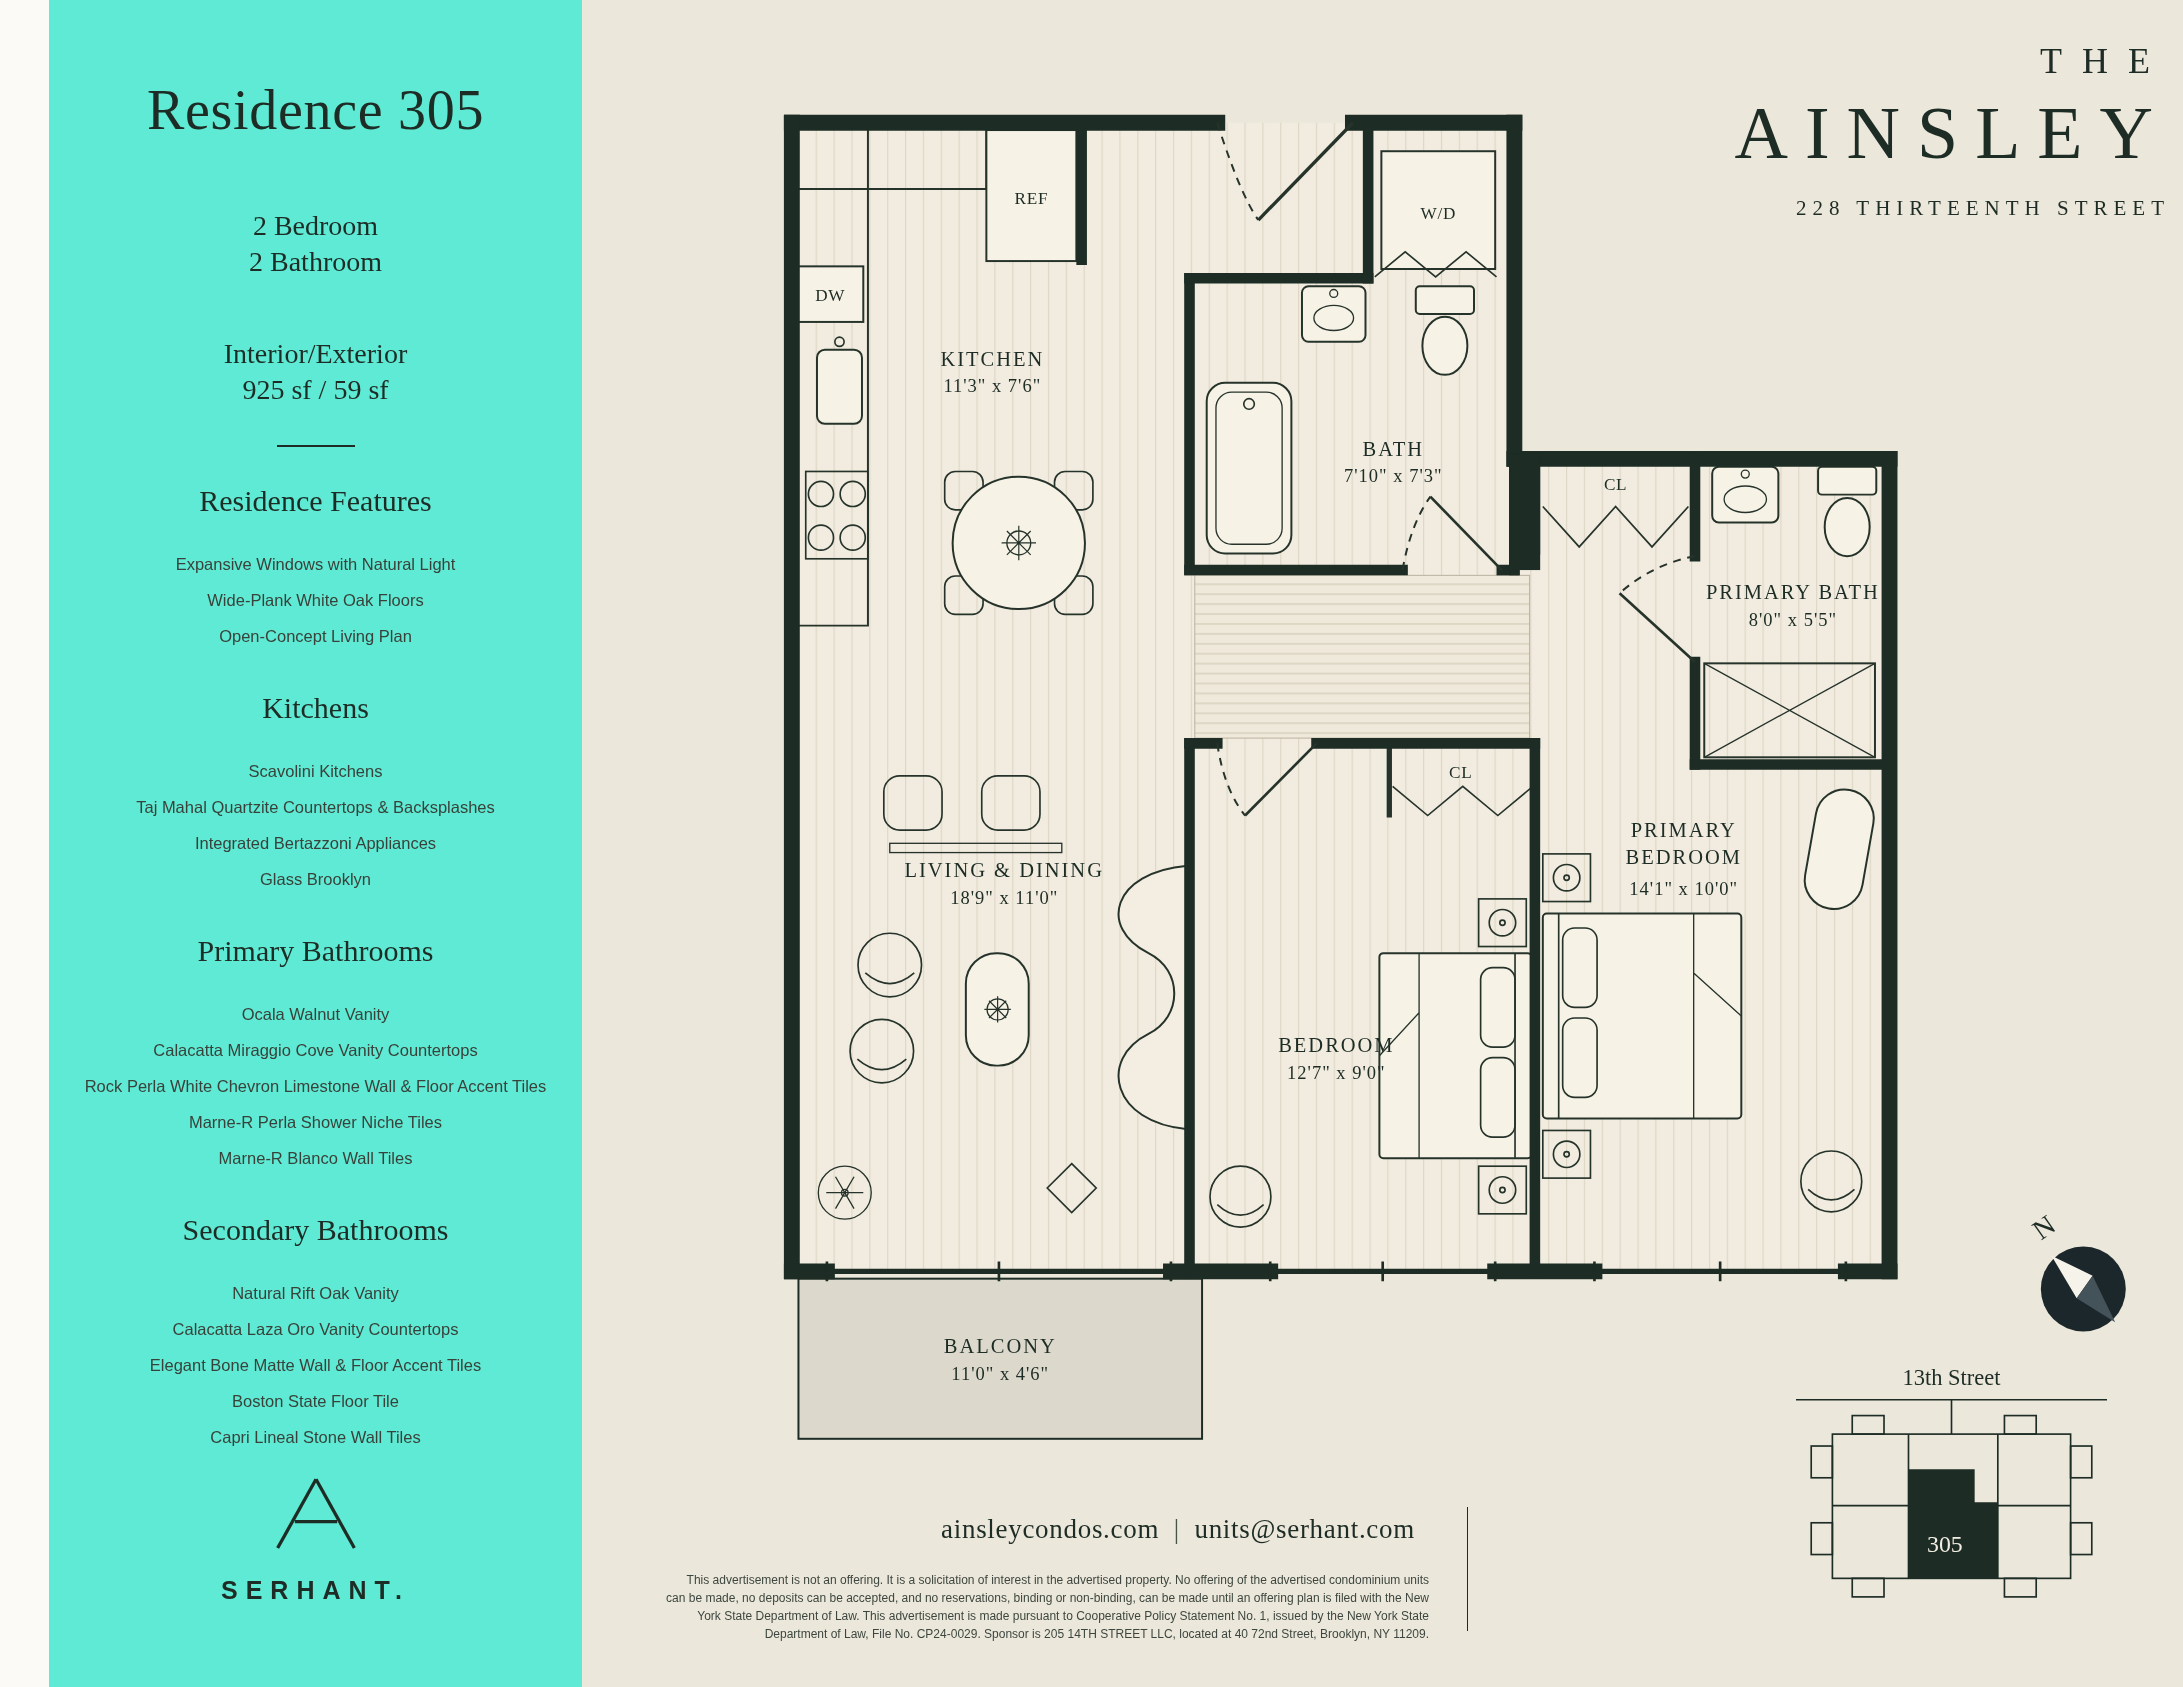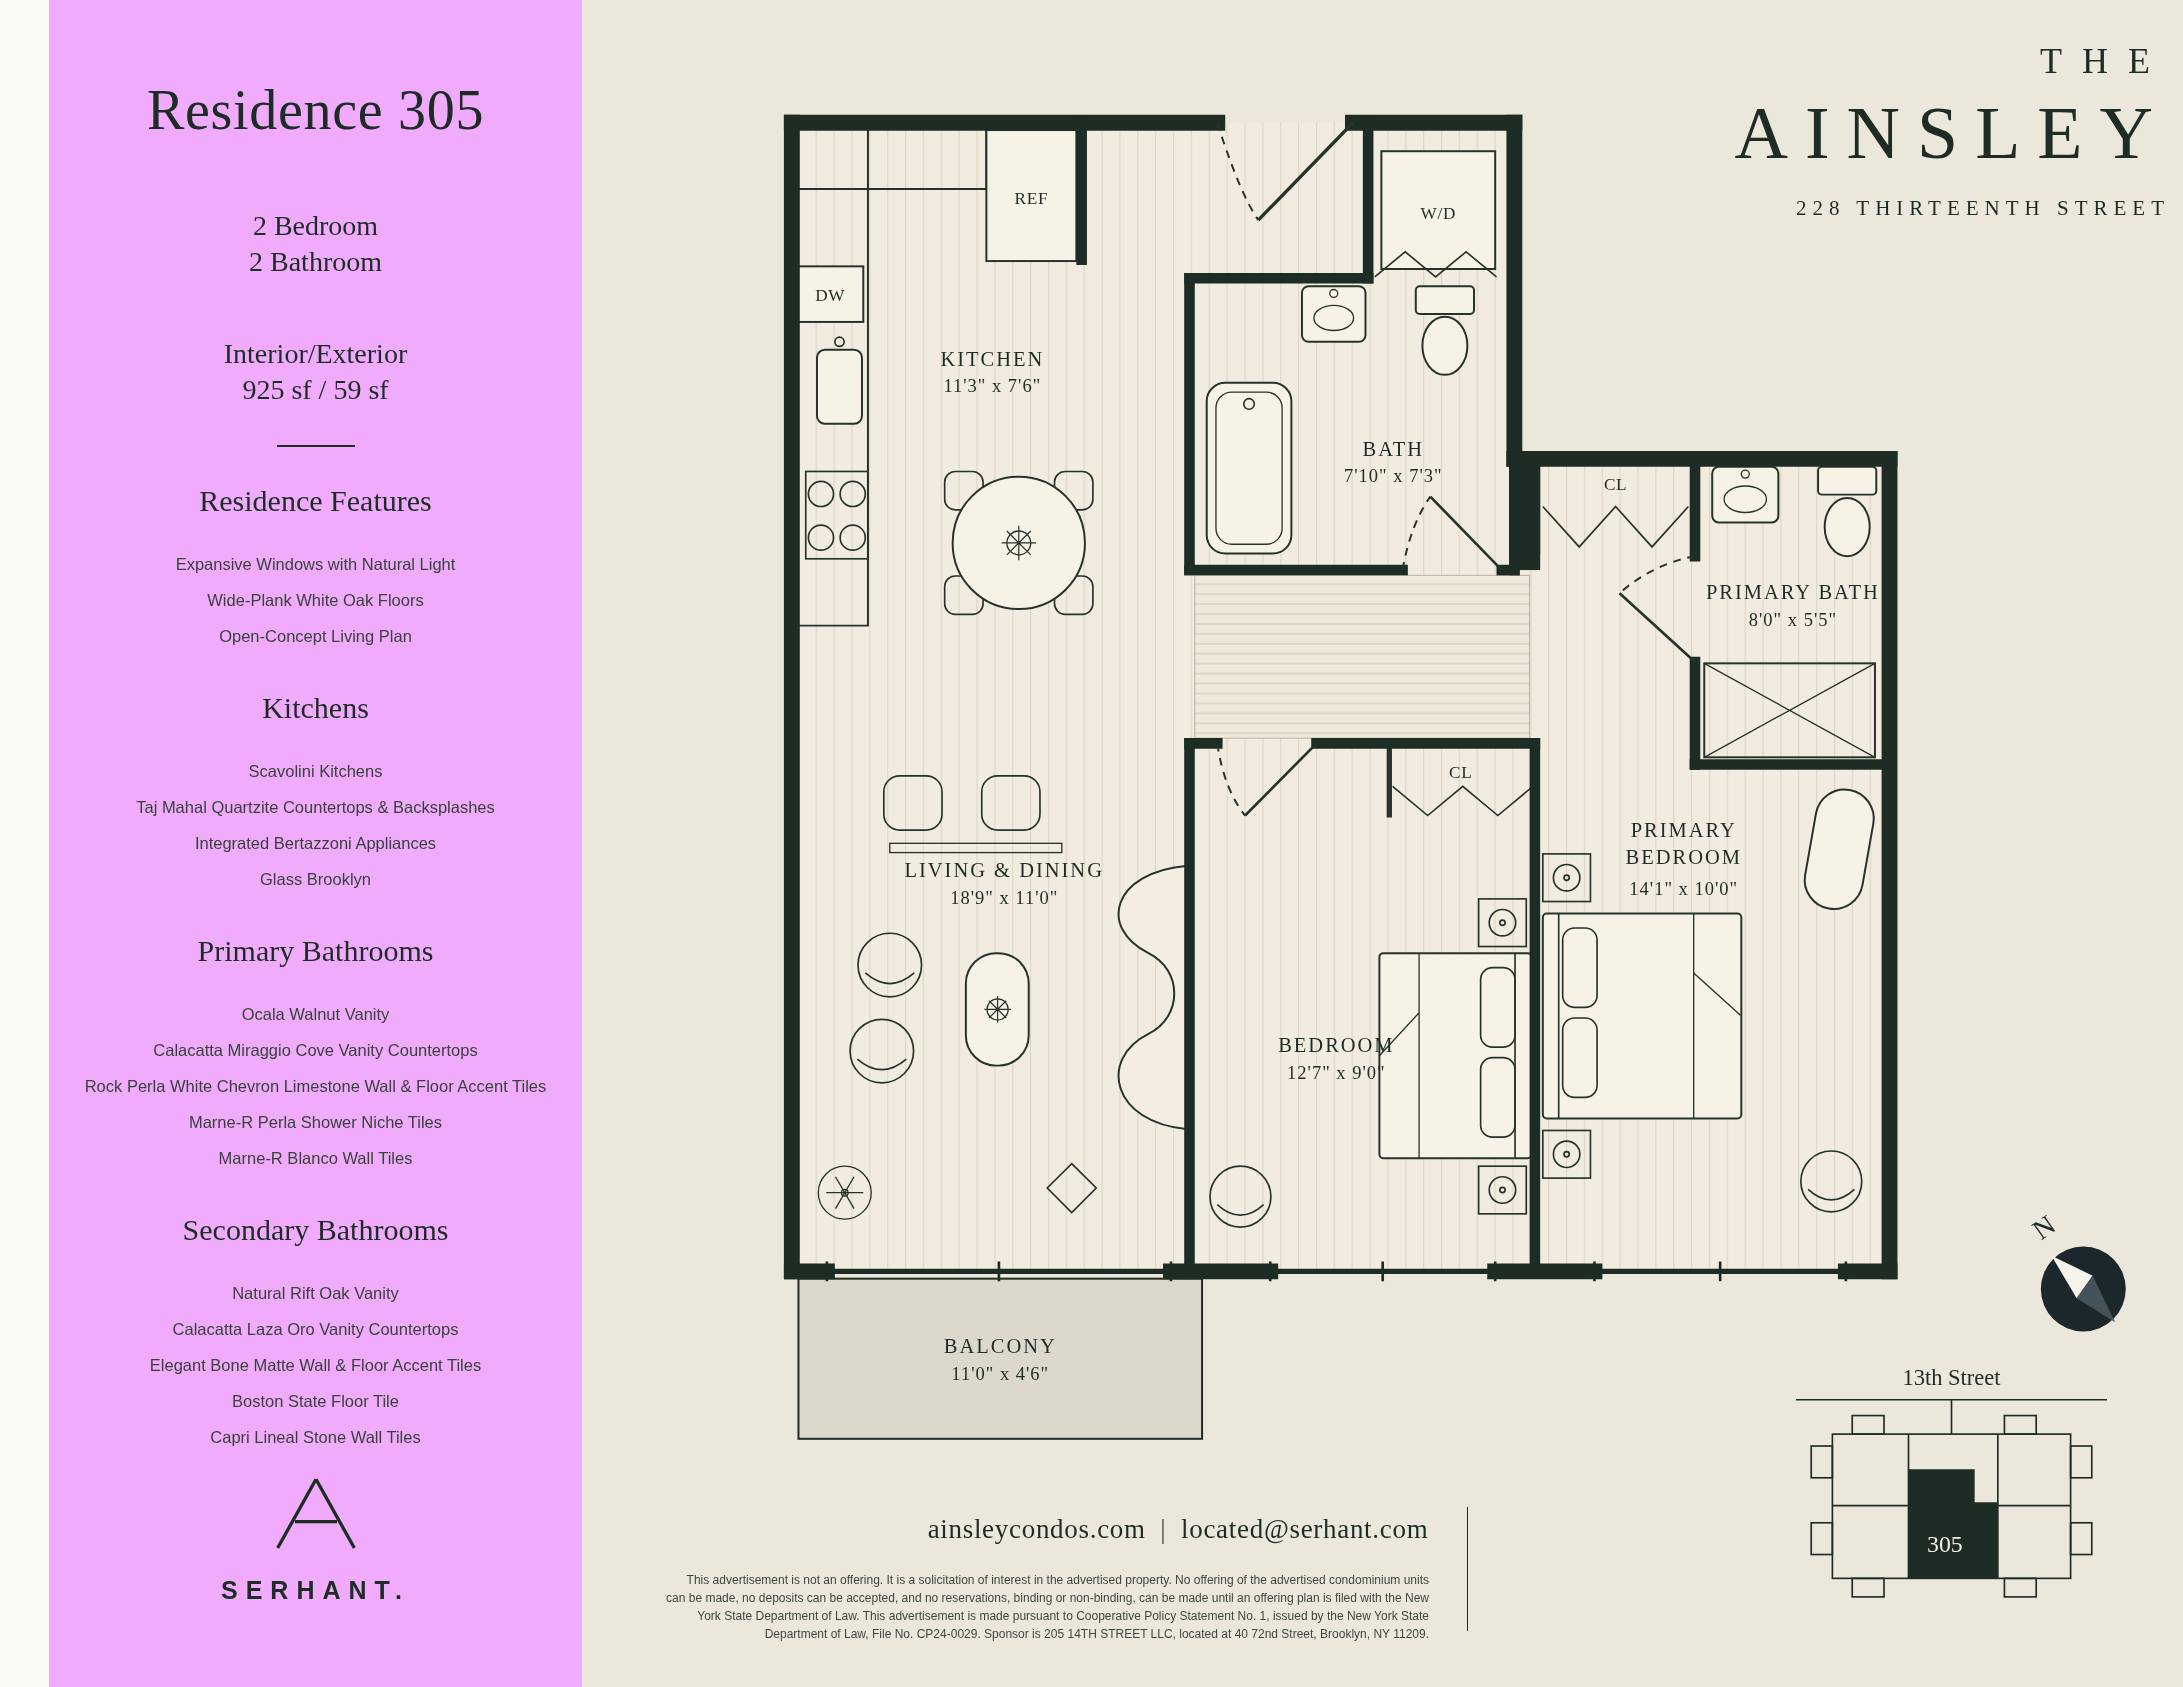--- a/index.html
+++ b/index.html
@@ -3,21 +3,21 @@
 <meta charset="utf-8">
 <style>
   * { margin:0; padding:0; box-sizing:border-box; }
   html,body { width:2183px; height:1687px; }
   body { font-family:"Liberation Serif", serif; color:#1d2c25; background:#ece7db; }
   .page { position:relative; width:2183px; height:1687px; background:#ece7db; overflow:hidden; }
 
   .left-strip { position:absolute; left:0; top:0; width:49px; height:1687px; background:#fbfaf6; }
 
   .sidebar { position:absolute; left:49px; top:0; width:533px; height:1687px;
-             background:#f0abfc; text-align:center; padding:78px 9.3px 0; overflow:hidden; }
+             background:#5eead4; text-align:center; padding:78px 9.3px 0; overflow:hidden; }
   .sb-title { font-size:56px; font-weight:500; letter-spacing:0.7px; margin-bottom:66px; }
   .sb-bedbath div { font-size:28px; line-height:36px; }
   .sb-area { margin-top:56px; }
   .sb-area div { font-size:28px; line-height:36px; }
   .sb-divider { width:78px; border-top:2px solid #1d2c25; margin:37px auto 0; }
   .sb-section h2 { margin-top:37px; font-size:30px; font-weight:500; margin-bottom:28px; }
   .sb-item { font-family:"Liberation Sans", sans-serif; font-size:16.5px; line-height:36px;
              color:#39423a; white-space:nowrap; }
 
   .brand { position:absolute; left:49px; top:1474px; width:533px; text-align:center; }
@@ -381,21 +381,21 @@
         <rect x="330" y="84" width="48" height="28"></rect>
       <rect x="100" y="330" width="48" height="28"></rect>
         <rect x="330" y="330" width="48" height="28"></rect>
       <path d="M185,112 V330 M320,112 V330 M70,220 H185 M320,220 H430"></path>
     </g>
     <path d="M185,165 H285 V215 H320 V330 H185 Z" fill="#1d2c25"></path>
     <text class="kp-unit" x="240" y="290">305</text>
   </svg>
 
   <div class="footer-links">
-    <span>ainsleycondos.com</span><span class="sep">|</span><span>located@serhant.com</span>
+    <span>ainsleycondos.com</span><span class="sep">|</span><span>units@serhant.com</span>
   </div>
 
   <p class="disclaimer">This advertisement is not an offering. It is a solicitation of interest in the advertised property. No offering of the advertised condominium units can be made, no deposits can be accepted, and no reservations, binding or non-binding, can be made until an offering plan is filed with the New York State Department of Law. This advertisement is made pursuant to Cooperative Policy Statement No. 1, issued by the New York State Department of Law, File No. CP24-0029. Sponsor is 205 14TH STREET LLC, located at 40 72nd Street, Brooklyn, NY 11209.</p>
 
   <div class="foot-divider"></div>
 
 
 </div>
 
 

